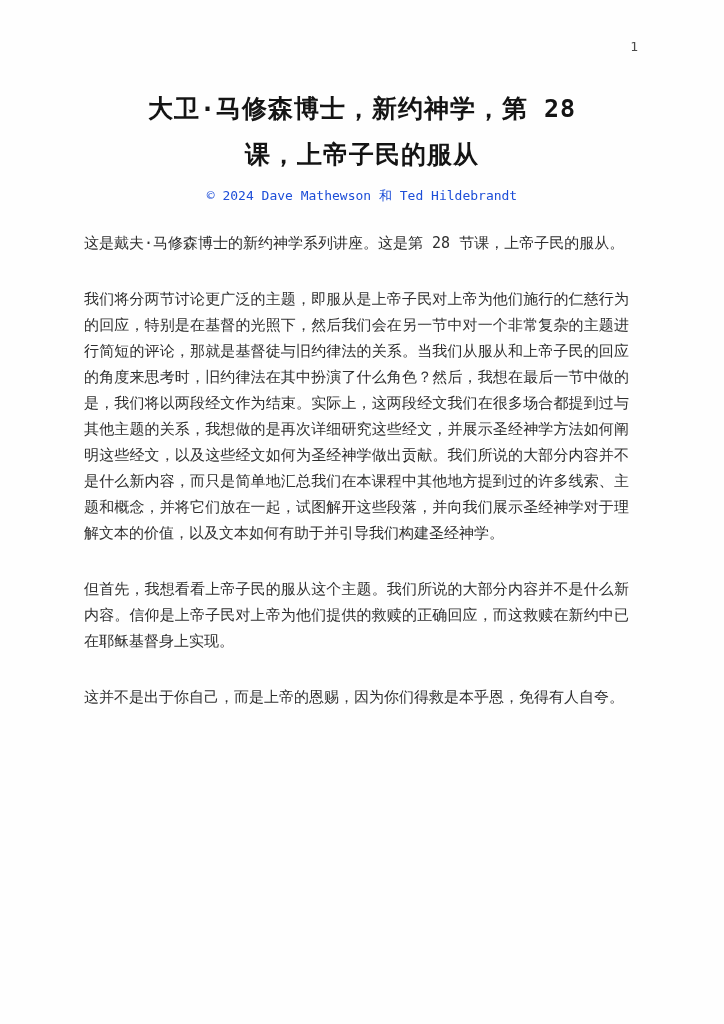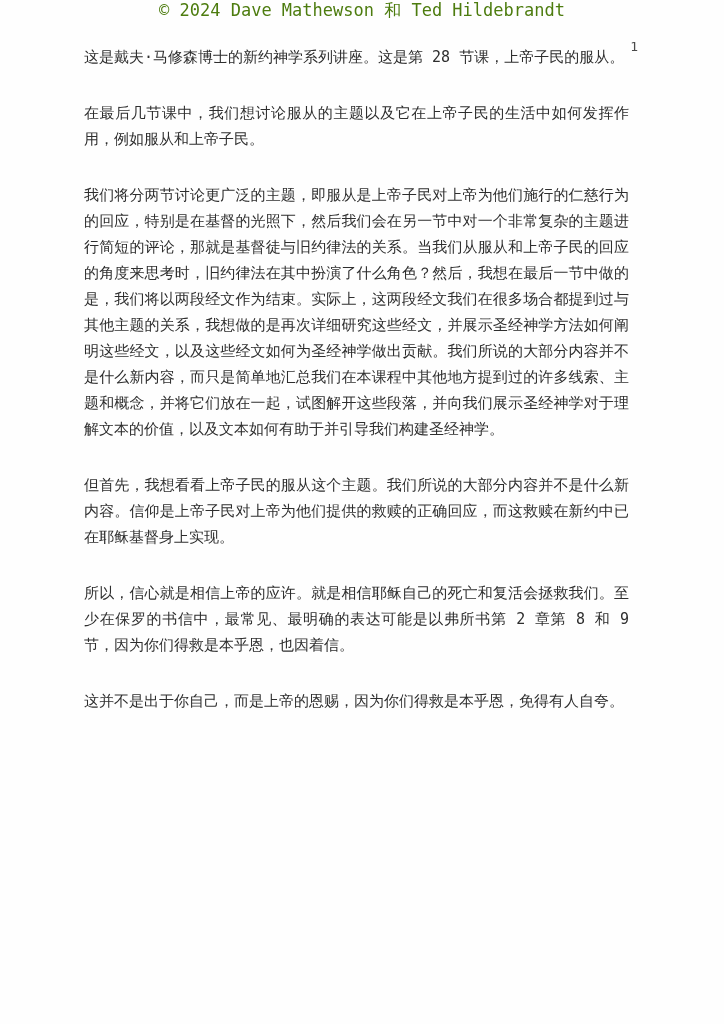--- a/index.html
+++ b/index.html
@@ -33,23 +33,23 @@
     font-weight: 700;
     line-height: 46px;
     color: #141414;
     letter-spacing: 1px;
   }
   .doc-title .title-line {
     display: block;
   }
   .copyright-line {
     text-align: center;
-    font-size: 17px;
+    font-size: 13px;
     line-height: 20px;
-    color: #4d7c0f;
+    color: #1d4ed8;
     margin: 0 0 24px 0;
   }
   .doc-body {
     padding: 0 84px 0 84px;
   }
   .doc-body p {
     margin: 0 11px 30px 0;
     font-size: 15px;
     line-height: 26px;
     text-align: justify;
@@ -57,25 +57,27 @@
     color: #2e2e2e;
   }
 </style>
 </head>
 <body>
 
 <div class="page">
 
   <div class="page-number">1</div>
 
+  <h1 class="doc-title">
+    <span class="title-line">大卫·马修森博士，新约神学，第 28</span>
+    <span class="title-line">课，上帝子民的服从</span>
+  </h1>
 
   <div class="copyright-line">© 2024 Dave Mathewson 和 Ted Hildebrandt</div>
 
   <div class="doc-body">
     <p>这是戴夫·马修森博士的新约神学系列讲座。这是第 28 节课，上帝子民的服从。</p>
-    <p>在最后几节课中，我们想讨论服从的主题以及它在上帝子民的生活中如何发挥作用，例如服从和上帝子民。</p>
     <p>我们将分两节讨论更广泛的主题，即服从是上帝子民对上帝为他们施行的仁慈行为的回应，特别是在基督的光照下，然后我们会在另一节中对一个非常复杂的主题进行简短的评论，那就是基督徒与旧约律法的关系。当我们从服从和上帝子民的回应的角度来思考时，旧约律法在其中扮演了什么角色？然后，我想在最后一节中做的是，我们将以两段经文作为结束。实际上，这两段经文我们在很多场合都提到过与其他主题的关系，我想做的是再次详细研究这些经文，并展示圣经神学方法如何阐明这些经文，以及这些经文如何为圣经神学做出贡献。我们所说的大部分内容并不是什么新内容，而只是简单地汇总我们在本课程中其他地方提到过的许多线索、主题和概念，并将它们放在一起，试图解开这些段落，并向我们展示圣经神学对于理解文本的价值，以及文本如何有助于并引导我们构建圣经神学。</p>
     <p>但首先，我想看看上帝子民的服从这个主题。我们所说的大部分内容并不是什么新内容。信仰是上帝子民对上帝为他们提供的救赎的正确回应，而这救赎在新约中已在耶稣基督身上实现。</p>
-    <p>所以，信心就是相信上帝的应许。就是相信耶稣自己的死亡和复活会拯救我们。至少在保罗的书信中，最常见、最明确的表达可能是以弗所书第 2 章第 8 和 9 节，因为你们得救是本乎恩，也因着信。</p>
     <p>这并不是出于你自己，而是上帝的恩赐，因为你们得救是本乎恩，免得有人自夸。</p>
   </div>
 
 </div>
 
 </body></html>

